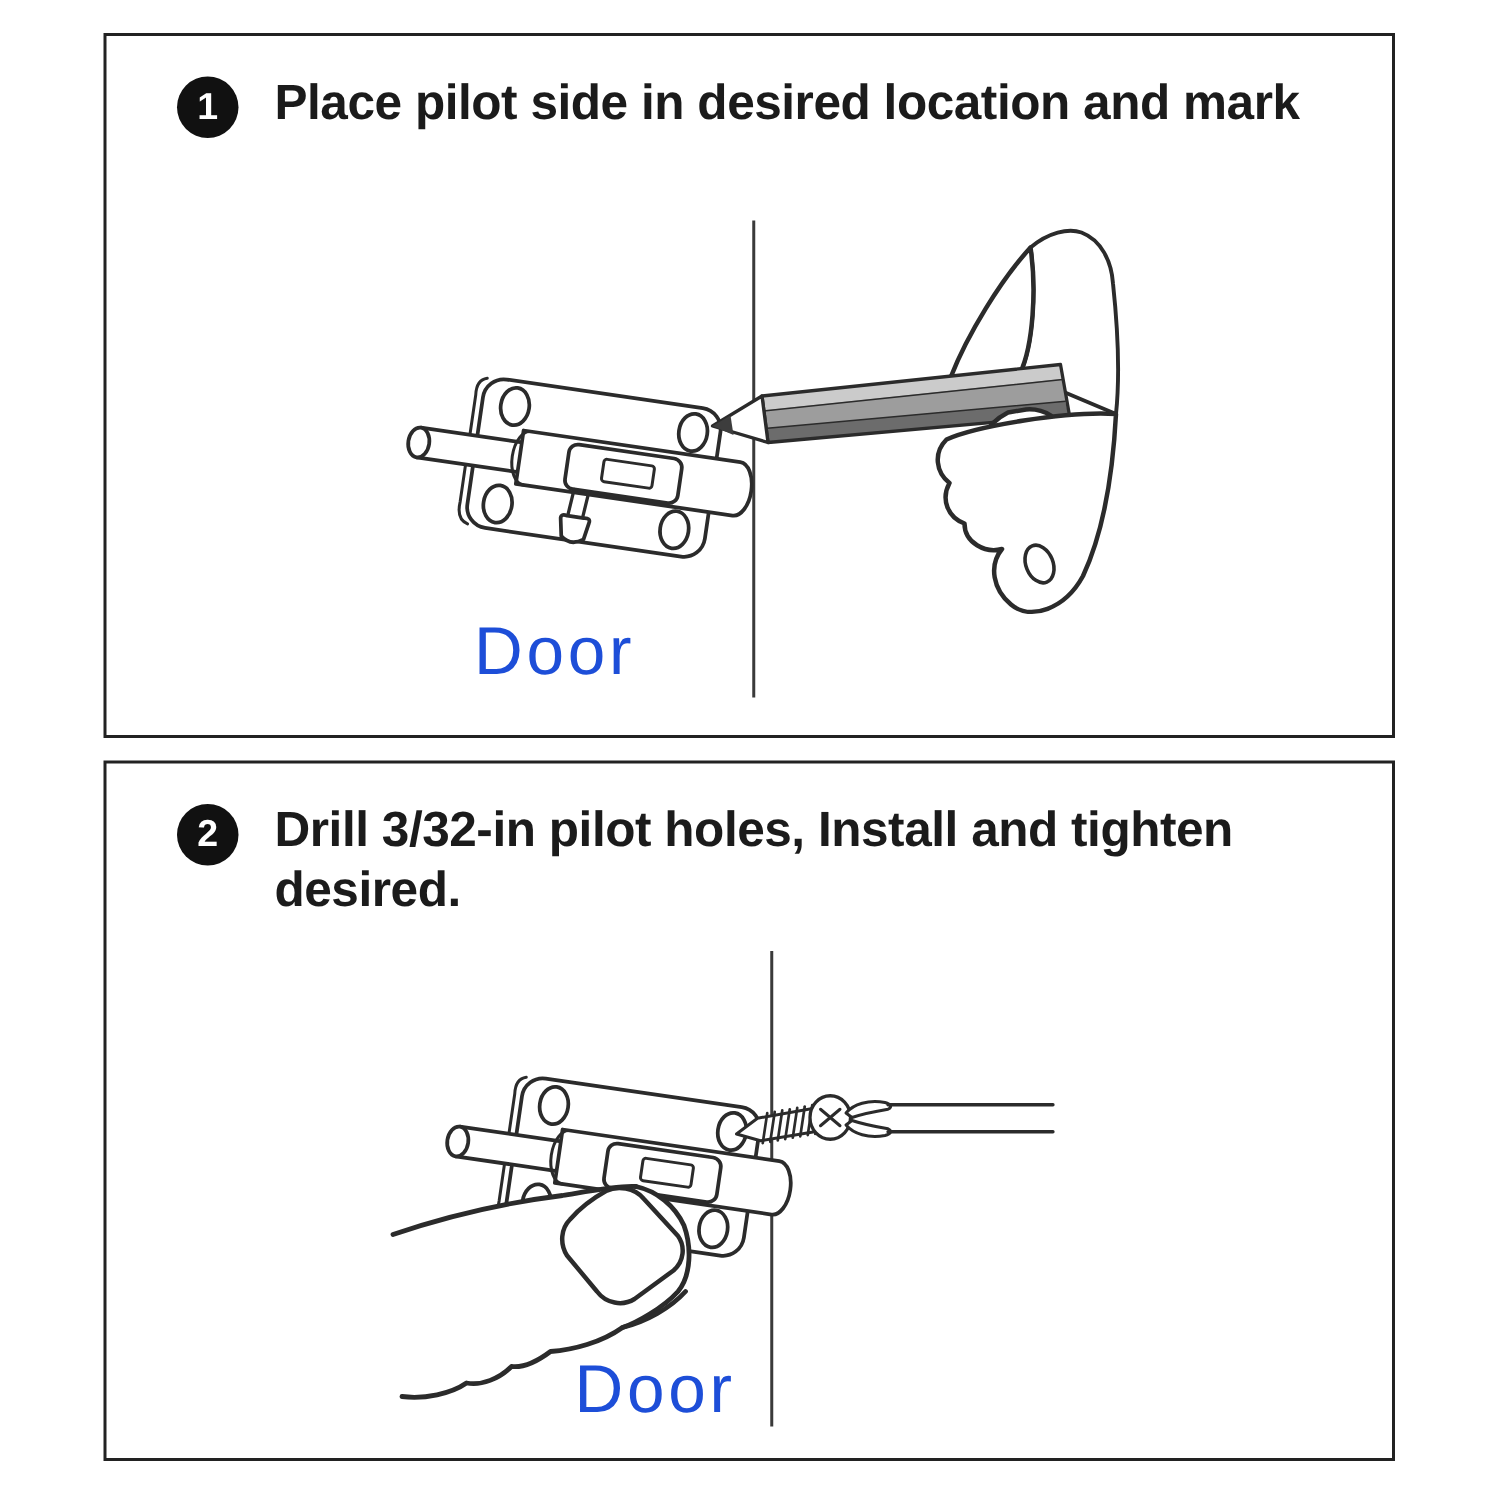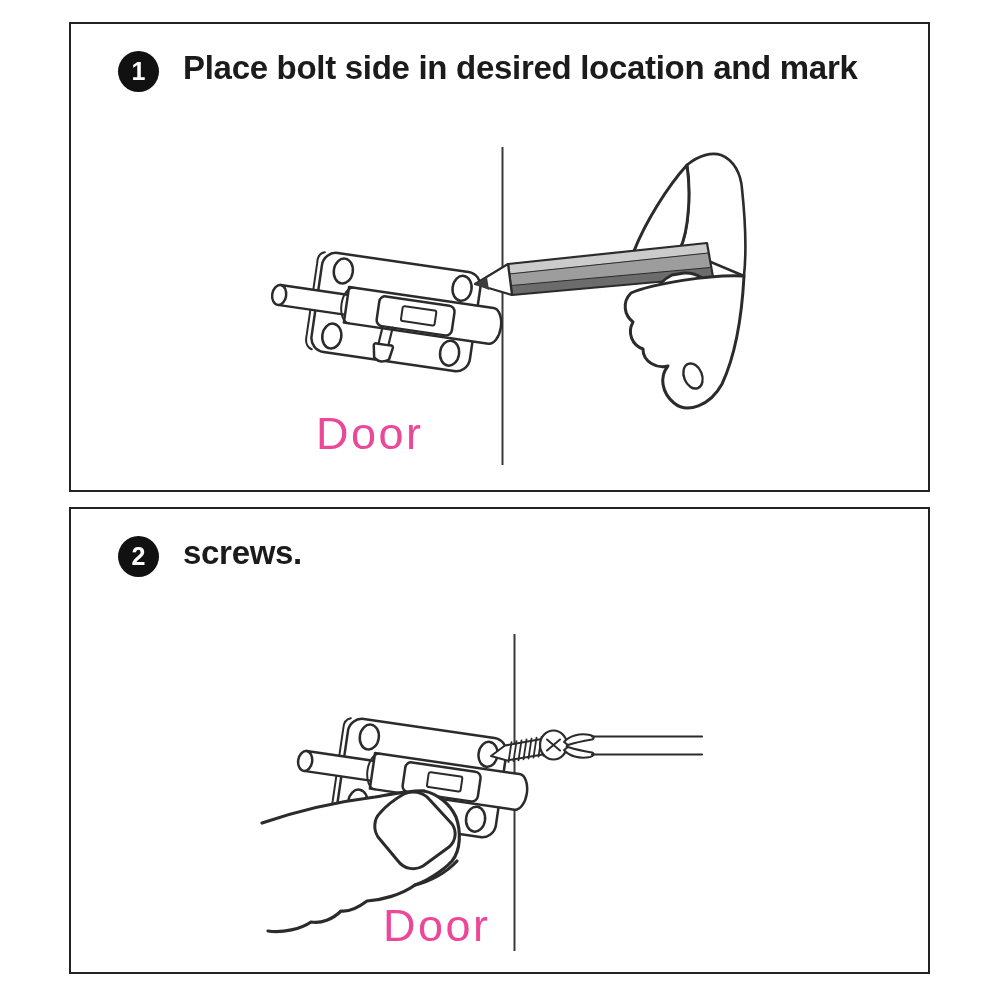--- a/index.html
+++ b/index.html
@@ -3,21 +3,21 @@
 <meta charset="utf-8">
 <style>
   html,body{margin:0;padding:0;background:#ffffff;}
   body{width:1000px;height:1000px;position:relative;font-family:"Liberation Sans",sans-serif;-webkit-font-smoothing:antialiased;}
   .panel{position:absolute;left:69px;width:861px;border:2px solid #222;background:#fff;box-sizing:border-box;}
   #panel-1{top:22px;height:470px;}
   #panel-2{top:507px;height:467px;}
   .step-header{position:absolute;left:47px;top:24px;display:flex;align-items:flex-start;gap:24px;}
   .badge{width:41px;height:41px;border-radius:50%;background:#111;color:#fff;display:flex;align-items:center;justify-content:center;font-size:25px;font-weight:bold;flex:0 0 auto;margin-top:3px;}
   .step-text{font-size:33px;line-height:40px;font-weight:600;color:#1b1b1b;letter-spacing:-0.3px;}
-  .door-label{position:absolute;font-size:45px;font-weight:400;color:#ec4899;letter-spacing:2.5px;text-align:center;}
+  .door-label{position:absolute;font-size:45px;font-weight:400;color:#1d4ed8;letter-spacing:2.5px;text-align:center;}
   #panel-1 .door-label{left:245px;top:384px;}
   #panel-2 .door-label{left:312px;top:391px;}
   .art{position:absolute;left:0;top:0;width:857px;height:466px;}
   .hidden-defs{position:absolute;width:0;height:0;overflow:hidden;}
 </style>
 </head>
 <body>
 
 <svg class="hidden-defs" aria-hidden="true">
   <defs>
@@ -67,21 +67,21 @@
       <path d="M 601,251 C 585,259 576,277 584,293 C 592,308 613,311 627,303 C 641,295 647,280 641,267 C 636,255 625,248 613,249 Z"></path>
       <path d="M 673,252 C 671,290 665,330 651,360 C 639,382 616,390 603,379 C 591,369 588,353 597,342 C 586,345 572,338 572,325 C 561,321 556,309 562,298 C 553,291 551,278 560,269 C 580,260 640,250 673,252 Z"></path>
       <g transform="rotate(-22 622 352)">
           <ellipse cx="622" cy="352" rx="9" ry="13" stroke-width="2.4"></ellipse>
         </g>
     </g>
   </svg>
   <div class="step-header">
     <div class="badge">1</div>
     <div class="step-text">
-      <div>Place bolt side in desired location and mark</div>
+      <div>Place pilot side in desired location and mark</div>
     </div>
   </div>
   <div class="door-label">Door</div>
 </div>
 
 <div class="panel" id="panel-2">
   <svg class="art" viewBox="0 0 857 466">
 
     <path d="M 443.5,125 V 442" fill="none" stroke-width="2" stroke="#3a3a3a"></path>
 
@@ -110,17 +110,18 @@
       <path d="M 191,314 C 232,300 272,292 304,288 C 322,285 342,281 353,282 C 369,285 381,296 386,311 C 391,326 390,343 381,353 C 371,364 352,373 344,376 C 330,386 310,391 296,392 C 288,398 278,403 270,402 C 262,410 250,415 240,413 C 230,420 212,424 197,422 L 191,423 Z" fill="#ffffff" stroke="none"></path>
       <path d="M 191,314 C 232,300 272,292 304,288 C 322,285 342,281 353,282" fill="none" stroke="#2b2b2b" stroke-width="3.2"></path>
       <path d="M 353,282 C 367,285 379,295 385,308 C 390,322 390,341 381,352 C 371,363 353,373 344,376" fill="none" stroke="#2b2b2b" stroke-width="3.2"></path>
       <path d="M 386,352 C 376,363 360,372 344,376 C 330,386 311,391 296,392 C 288,398 278,403 270,402 C 262,410 250,415 240,413 C 230,420 212,424 197,422" fill="none" stroke="#2b2b2b" stroke-width="3.2"></path>
       <path d="M 309,304 C 303,310 302,320 307,328 L 327,352 C 333,360 344,362 352,357 L 378,338 C 385,332 386,322 381,315 L 358,290 C 352,283 341,281 333,285 C 324,290 315,297 309,304 Z" fill="#ffffff" stroke="#2b2b2b" stroke-width="3"></path>
     </g>
   </svg>
   <div class="step-header">
     <div class="badge">2</div>
     <div class="step-text">
-      <div>screws.</div>
+      <div>Drill 3/32-in pilot holes, Install and tighten</div>
+      <div>desired.</div>
     </div>
   </div>
   <div class="door-label">Door</div>
 </div>
 
 </body></html>

